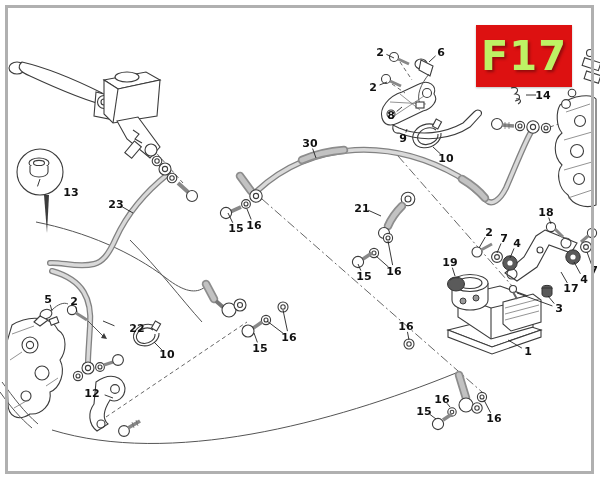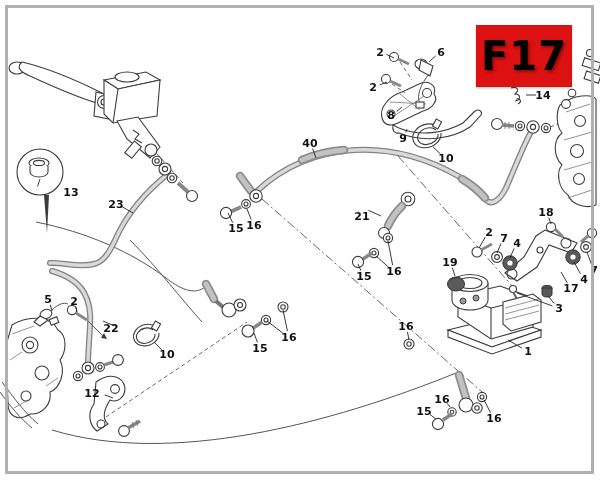--- a/index.html
+++ b/index.html
@@ -2,21 +2,21 @@
 <html><head>
 <meta charset="utf-8">
 <style>
   html,body{margin:0;padding:0;background:#fff;}
   .page{position:relative;width:600px;height:480px;background:#ffffff;overflow:hidden;
         font-family:"DejaVu Sans","Liberation Sans",sans-serif;}
   .frame{position:absolute;left:5px;top:5px;right:6px;bottom:6px;border:3px solid #b0b0b0;pointer-events:none;}
   svg.art{position:absolute;left:0;top:0;}
   .code-box{position:absolute;left:476px;top:25px;width:96px;height:62px;display:flex;
             align-items:center;justify-content:center;box-shadow:0 1px 2px rgba(0,0,0,.25);}
-  .code-box span{color:#000000;font-size:40px;font-weight:700;letter-spacing:1px;
+  .code-box span{color:#bef264;font-size:40px;font-weight:700;letter-spacing:1px;
                  text-shadow:2px 2px 3px rgba(0,0,0,.35);}
   #callout-layer{position:absolute;left:0;top:0;width:600px;height:480px;pointer-events:none;}
   .callout{position:absolute;transform:translate(-50%,-50%);font-size:11px;font-weight:700;color:#111;
            background:rgba(255,255,255,.0);line-height:1;}
   .leader{stroke:#222;stroke-width:0.9;}
   .ln{stroke:#3c3c3c;stroke-width:1.1;fill:#fff;}
   .lnf{stroke:#3c3c3c;stroke-width:1.1;fill:none;}
   .thin{stroke:#555;stroke-width:1;fill:none;}
   .hose-o{stroke:#828282;stroke-width:6;fill:none;stroke-linecap:round;}
   .hose-i{stroke:#d9d9d9;stroke-width:3.4;fill:none;stroke-linecap:round;}
@@ -334,50 +334,50 @@
       </g>
 </svg>
 
 <div class="code-box" style="background: rgb(221, 17, 17);">
   <span>F17</span>
 </div>
 
 <div id="callout-layer">
       <div class="callout" style="left: 35px; top: 192px; margin-left: 36px;">13</div>
       <div class="callout" style="left: 116px; top: 204px;">23</div>
-      <div class="callout" style="left: 310px; top: 143px;">40</div>
+      <div class="callout" style="left: 310px; top: 143px;">30</div>
       <div class="callout" style="left: 236px; top: 228px;">15</div>
       <div class="callout" style="left: 254px; top: 225px;">16</div>
       <div class="callout" style="left: 380px; top: 52px;">2</div>
       <div class="callout" style="left: 441px; top: 52px;">6</div>
       <div class="callout" style="left: 373px; top: 87px;">2</div>
       <div class="callout" style="left: 391px; top: 115px;">8</div>
       <div class="callout" style="left: 403px; top: 138px;">9</div>
       <div class="callout" style="left: 446px; top: 158px;">10</div>
       <div class="callout" style="left: 543px; top: 95px;">14</div>
-      <div class="callout" style="left: 362px; top: 216px;">21</div>
+      <div class="callout" style="left: 362px; top: 208px;">21</div>
       <div class="callout" style="left: 364px; top: 276px;">15</div>
       <div class="callout" style="left: 394px; top: 271px;">16</div>
       <div class="callout" style="left: 546px; top: 212px;">18</div>
       <div class="callout" style="left: 489px; top: 232px;">2</div>
       <div class="callout" style="left: 504px; top: 238px;">7</div>
       <div class="callout" style="left: 517px; top: 243px;">4</div>
       <div class="callout" style="left: 450px; top: 262px; text-align: center;">19</div>
       <div class="callout" style="left: 571px; top: 288px;">17</div>
       <div class="callout" style="left: 584px; top: 279px;">4</div>
       <div class="callout" style="left: 594px; top: 270px;">7</div>
       <div class="callout" style="left: 559px; top: 308px;">3</div>
       <div class="callout" style="left: 528px; top: 351px;">1</div>
       <div class="callout" style="left: 406px; top: 326px;">16</div>
       <div class="callout" style="left: 442px; top: 399px;">16</div>
       <div class="callout" style="left: 424px; top: 411px;">15</div>
       <div class="callout" style="left: 494px; top: 418px;">16</div>
       <div class="callout" style="left: 48px; top: 299px;">5</div>
       <div class="callout" style="left: 74px; top: 301px;">2</div>
-      <div class="callout" style="left: 111px; top: 328px;">22</div>
+      <div class="callout" style="left: 137px; top: 328px;">22</div>
       <div class="callout" style="left: 167px; top: 354px;">10</div>
       <div class="callout" style="left: 92px; top: 393px;">12</div>
       <div class="callout" style="left: 260px; top: 348px;">15</div>
       <div class="callout" style="left: 289px; top: 337px;">16</div>
     </div>
 
 <div class="frame" style="border-color: rgb(176, 176, 176);"></div>
 </div>
 
 </body></html>

